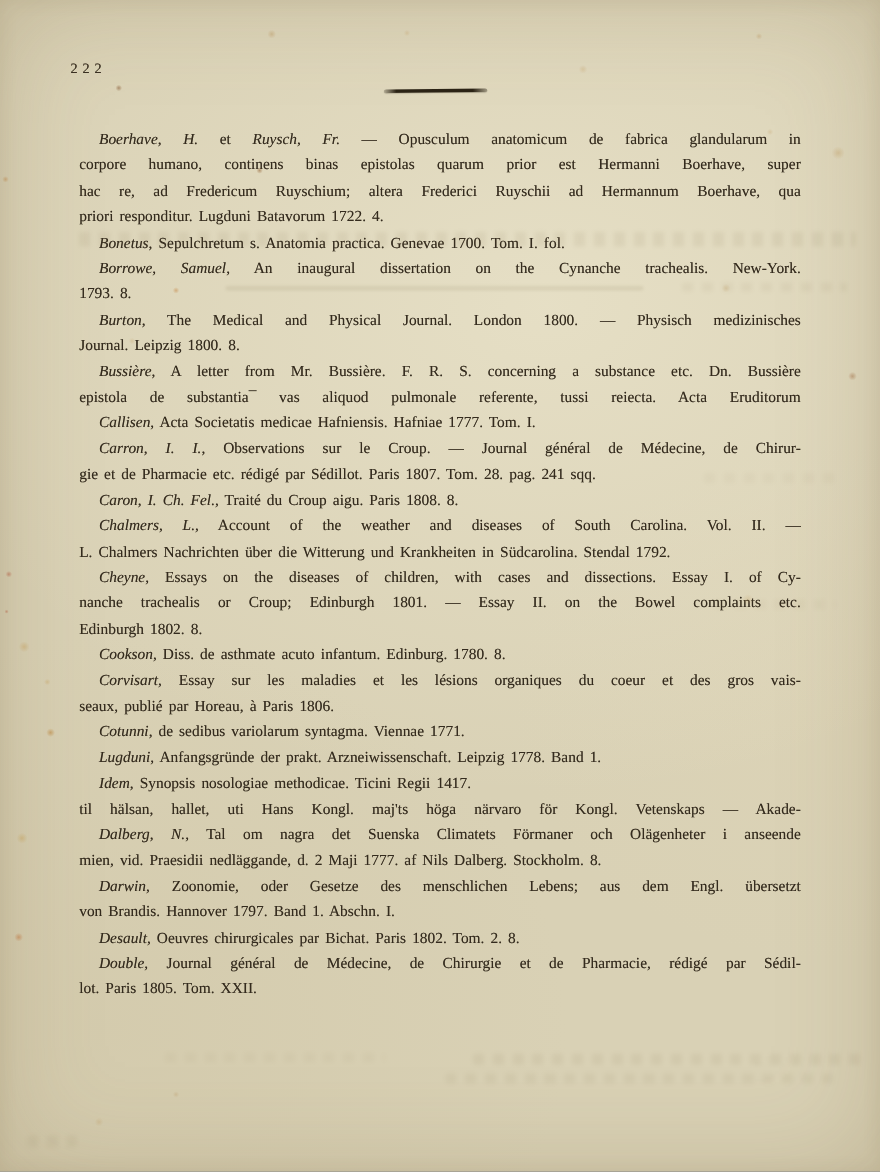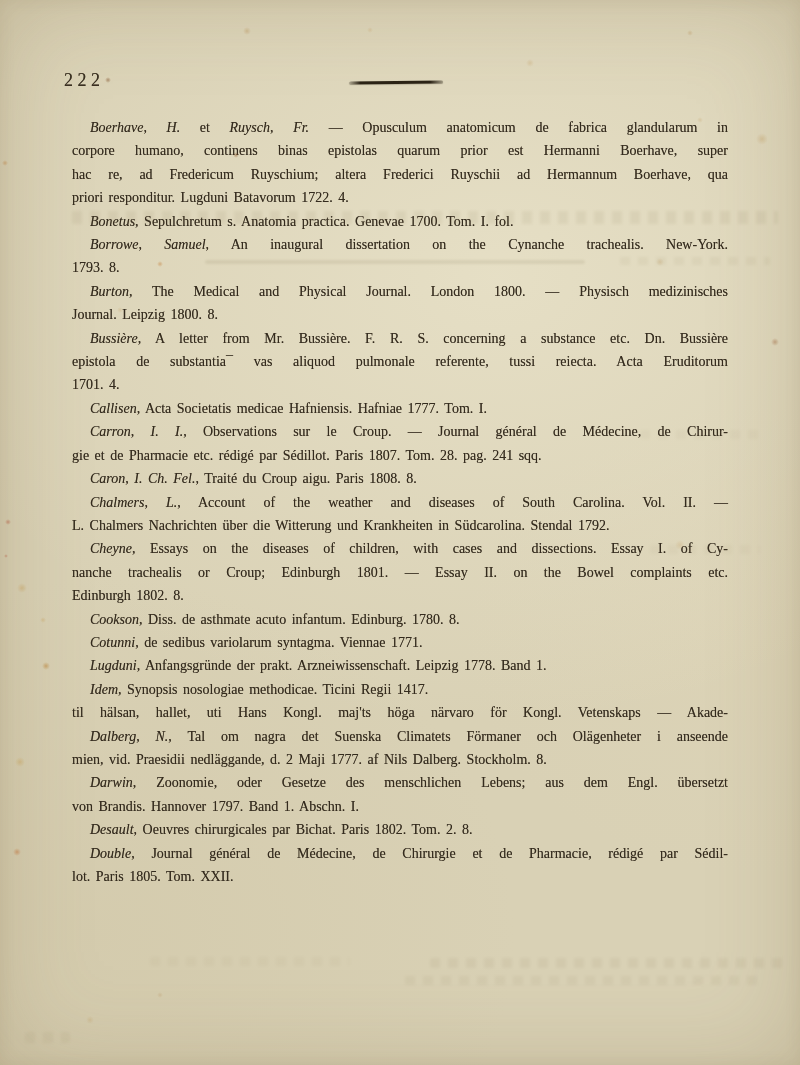--- a/index.html
+++ b/index.html
@@ -15,22 +15,22 @@
     font-family:"Liberation Serif","DejaVu Serif",serif;
     color:#342b1e;
   }
   .page::after{
     content:"";
     position:absolute;inset:0;
     box-shadow:inset 0 0 95px rgba(112,92,52,0.22), inset 0 0 16px rgba(112,92,52,0.10);
     pointer-events:none;
   }
   .folio{
-    position:absolute;left:64px;top:70px;
-    font-size:18px;letter-spacing:4.5px;
+    position:absolute;left:64px;top:54px;
+    font-size:13px;letter-spacing:4.5px;
     color:#3a3022;
     text-shadow:0 0 0.5px rgba(58,48,34,0.6);
     text-align:right;
   }
   .rule{
     position:absolute;left:349px;top:81px;
     width:94px;height:2.5px;
     background:linear-gradient(90deg, rgba(44,36,22,0.25), #2c2416 12%, #2c2416 86%, rgba(44,36,22,0.35));
     border-radius:2px/1.5px;
     transform:rotate(-0.6deg);
@@ -79,21 +79,20 @@
         <div class="line first"><span class="it">Borrowe</span><span class="rm">, </span><span class="it">Samuel</span><span class="rm">, An inaugural dissertation on the Cynanche trachealis. New-York.</span></div>
         <div class="line last"><span class="rm">1793. 8.</span></div>
       </div>
       <div class="entry">
         <div class="line first"><span class="it">Burton</span><span class="rm">, The Medical and Physical Journal. London 1800. — Physisch medizinisches</span></div>
         <div class="line last"><span class="rm">Journal. Leipzig 1800. 8.</span></div>
       </div>
       <div class="entry">
         <div class="line first"><span class="it">Bussière</span><span class="rm">, A letter from Mr. Bussière. F. R. S. concerning a substance etc. Dn. Bussière</span></div>
         <div class="line"><span class="rm">epistola de substantia¯ vas aliquod pulmonale referente, tussi reiecta. Acta Eruditorum</span></div>
-        <div class="line last"><span class="rm">1701. 4.</span></div>
       </div>
       <div class="entry">
         <div class="line first last"><span class="it">Callisen</span><span class="rm">, Acta Societatis medicae Hafniensis. Hafniae 1777. Tom. I.</span></div>
       </div>
       <div class="entry">
         <div class="line first"><span class="it">Carron</span><span class="rm">, </span><span class="it">I. I.</span><span class="rm">, Observations sur le Croup. — Journal général de Médecine, de Chirur-</span></div>
         <div class="line last"><span class="rm">gie et de Pharmacie etc. rédigé par Sédillot. Paris 1807. Tom. 28. pag. 241 sqq.</span></div>
       </div>
       <div class="entry">
         <div class="line first last"><span class="it">Caron</span><span class="rm">, </span><span class="it">I. Ch. Fel.</span><span class="rm">, Traité du Croup aigu. Paris 1808. 8.</span></div>
@@ -102,20 +101,24 @@
         <div class="line first"><span class="it">Chalmers</span><span class="rm">, </span><span class="it">L.</span><span class="rm">, Account of the weather and diseases of South Carolina. Vol. II. —</span></div>
         <div class="line last"><span class="rm">L. Chalmers Nachrichten über die Witterung und Krankheiten in Südcarolina. Stendal 1792.</span></div>
       </div>
       <div class="entry">
         <div class="line first"><span class="it">Cheyne</span><span class="rm">, Essays on the diseases of children, with cases and dissections. Essay I. of Cy-</span></div>
         <div class="line"><span class="rm">nanche trachealis or Croup; Edinburgh 1801. — Essay II. on the Bowel complaints etc.</span></div>
         <div class="line last"><span class="rm">Edinburgh 1802. 8.</span></div>
       </div>
       <div class="entry">
         <div class="line first last"><span class="it">Cookson</span><span class="rm">, Diss. de asthmate acuto infantum. Edinburg. 1780. 8.</span></div>
+      </div>
+      <div class="entry">
+        <div class="line first"><span class="it">Corvisart</span><span class="rm">, Essay sur les maladies et les lésions organiques du coeur et des gros vais-</span></div>
+        <div class="line last"><span class="rm">seaux, publié par Horeau, à Paris 1806.</span></div>
       </div>
       <div class="entry">
         <div class="line first last"><span class="it">Cotunni</span><span class="rm">, de sedibus variolarum syntagma. Viennae 1771.</span></div>
       </div>
       <div class="entry">
         <div class="line first last"><span class="it">Lugduni</span><span class="rm">, Anfangsgründe der prakt. Arzneiwissenschaft. Leipzig 1778. Band 1.</span></div>
       </div>
       <div class="entry">
         <div class="line first last"><span class="it">Idem</span><span class="rm">, Synopsis nosologiae methodicae. Ticini Regii 1417.</span></div>
       </div>

